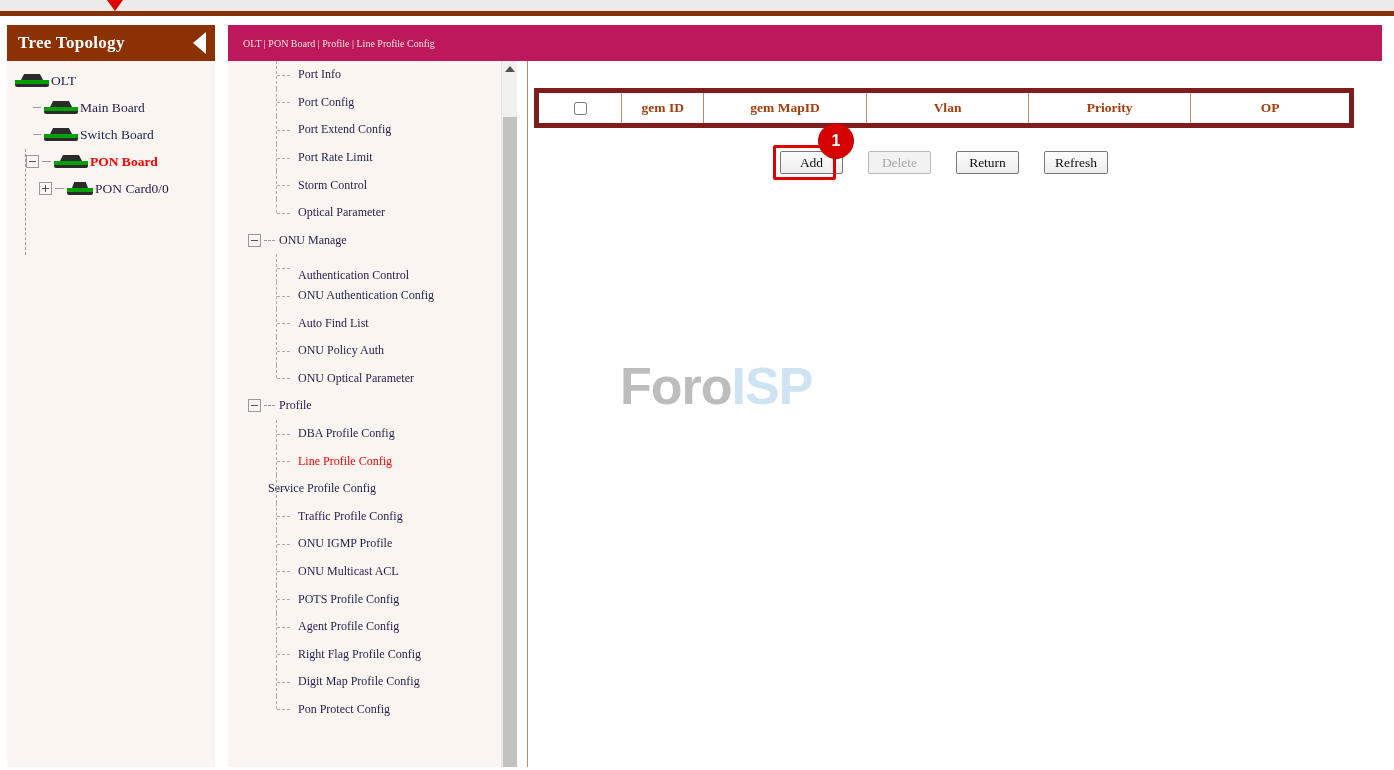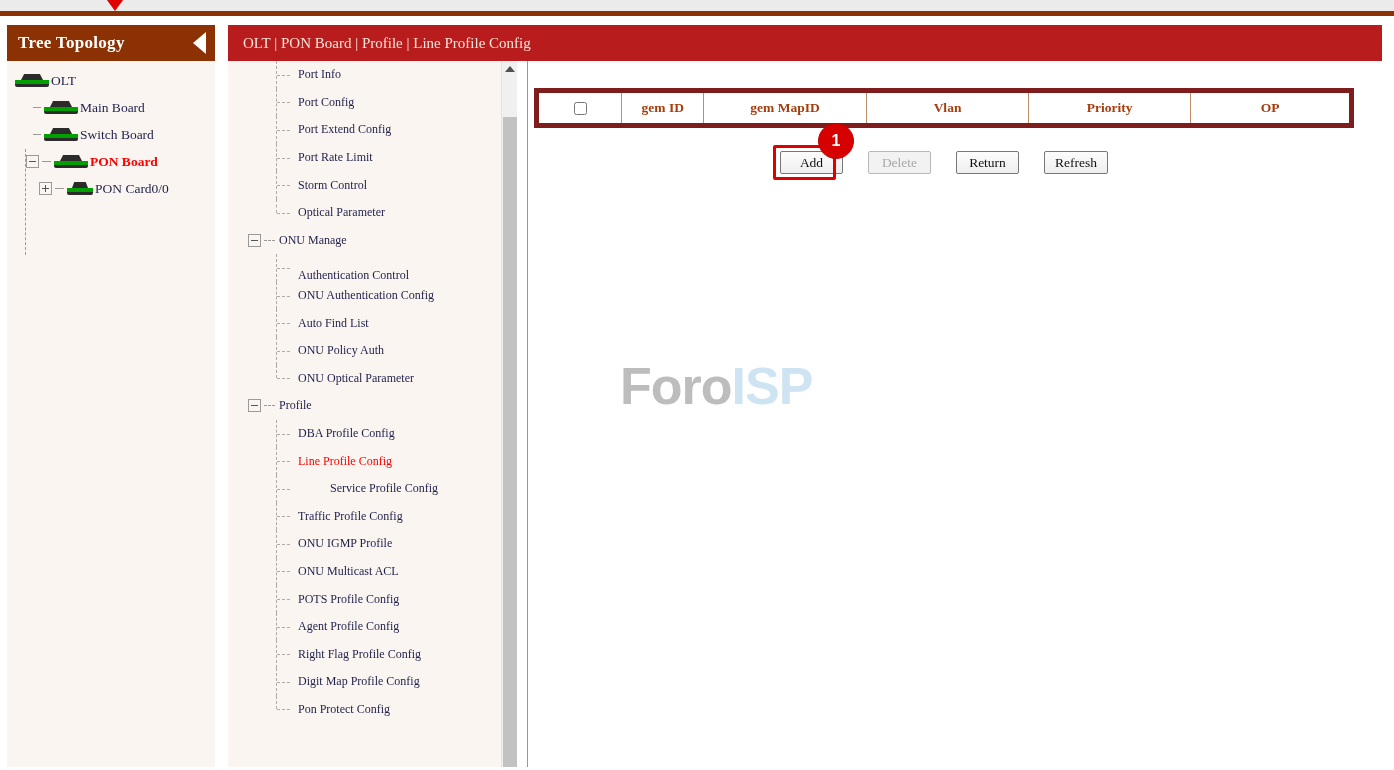--- a/index.html
+++ b/index.html
@@ -77,23 +77,23 @@
   }
   .exp-box.plus::after {
     content: ""; position: absolute; left: 5px; top: 2px; width: 1px; height: 7px; background: #555;
   }
   .dashv { position: absolute; border-left: 1px dashed #9a9a9a; }
   .dashh { position: absolute; border-top: 1px dashed #9a9a9a; }
 
   
   #menu-header {
     position: absolute; left: 228px; top: 25px; width: 1154px; height: 36px;
-    background: #b91c1c; color: #f6e4d8;
+    background: #be185d; color: #f6e4d8;
     display: flex; align-items: center; padding-left: 15px;
-    font-size: 15px;
+    font-size: 10px;
   }
 
   #menu-panel {
     position: absolute; left: 228px; top: 61px; width: 289px; height: 706px;
     background: #faf5f0; overflow: hidden;
   }
   .mitem {
     position: relative; height: 27.6px; display: flex; align-items: center;
     font-size: 12px; color: #1f1f4a; white-space: nowrap;
   }
@@ -380,21 +380,21 @@
           <span class="v"></span>
           <span class="h"></span>
         </span>
         <span class="mtext active" style="margin-left: 70px;">Line Profile Config</span>
       </div>
       <div class="mitem">
         <span class="connector">
           <span class="v"></span>
           <span class="h"></span>
         </span>
-        <span class="mtext" style="margin-left: 102px;">Service Profile Config</span>
+        <span class="mtext" style="margin-left: 40px;">Service Profile Config</span>
       </div>
       <div class="mitem">
         <span class="connector">
           <span class="v"></span>
           <span class="h"></span>
         </span>
         <span class="mtext" style="margin-left: 70px;">Traffic Profile Config</span>
       </div>
       <div class="mitem">
         <span class="connector">

